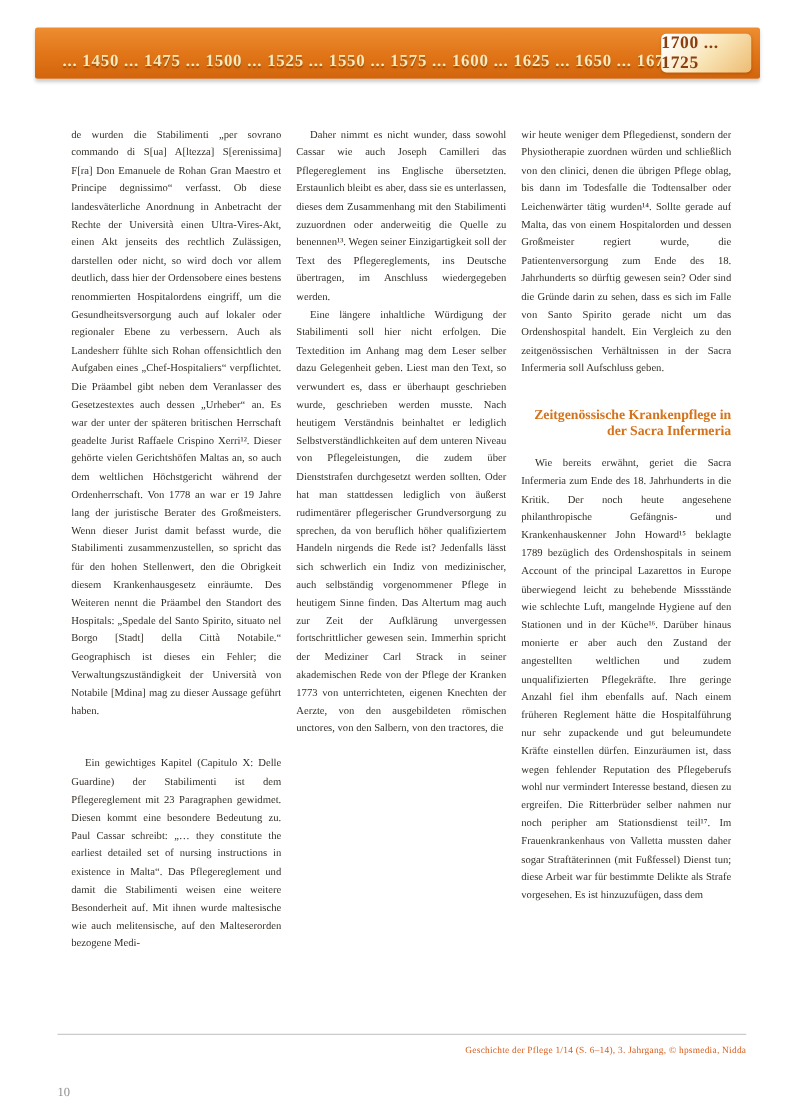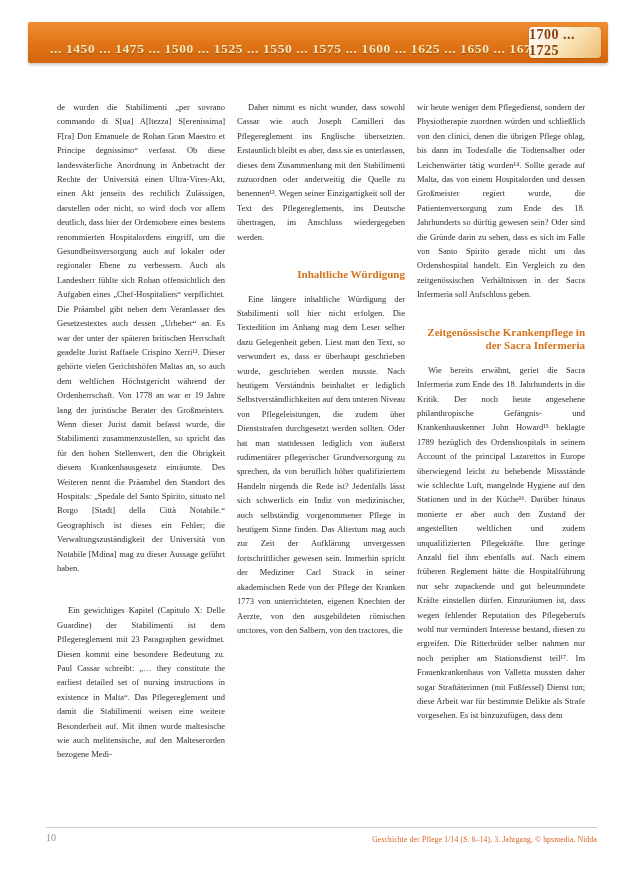--- a/index.html
+++ b/index.html
@@ -42,21 +42,21 @@
   .section-heading {
     font-size:11px; line-height:13.5px; font-weight:bold;
     color:#d4731c; margin:24px 0 10px 0; text-align:right; hyphens:auto;
   }
   
   .footer-rule {
     position:absolute; left:46px; top:827px; width:551px; height:1px;
     background:#cbcbcb;
   }
   .page-number {
-    position:absolute; left:46px; top:832px;
+    position:absolute; left:46px; top:869px;
     font-size:10px; color:#8f8f8f;
   }
   .journal-credit {
     position:absolute; right:40px; top:835px;
     font-size:7.5px; color:#d85d1c; letter-spacing:0.2px;
   }
 </style>
 </head>
 <body>
 
@@ -69,21 +69,20 @@
 
   <div class="columns">
 
     <div class="col">
       <p>de wurden die Stabilimenti „per sovrano commando di S[ua] A[ltezza] S[erenissima] F[ra] Don Emanuele de Rohan Gran Maestro et Principe degnissimo“ verfasst. Ob diese landesväterliche Anordnung in Anbetracht der Rechte der Università einen Ultra-Vires-Akt, einen Akt jenseits des rechtlich Zulässigen, darstellen oder nicht, so wird doch vor allem deutlich, dass hier der Ordensobere eines bestens renommierten Hospitalordens eingriff, um die Gesundheitsversorgung auch auf lokaler oder regionaler Ebene zu verbessern. Auch als Landesherr fühlte sich Rohan offensichtlich den Aufgaben eines „Chef-Hospitaliers“ verpflichtet. Die Präambel gibt neben dem Veranlasser des Gesetzestextes auch dessen „Urheber“ an. Es war der unter der späteren britischen Herrschaft geadelte Jurist Raffaele Crispino Xerri¹². Dieser gehörte vielen Gerichtshöfen Maltas an, so auch dem weltlichen Höchstgericht während der Ordenherrschaft. Von 1778 an war er 19 Jahre lang der juristische Berater des Großmeisters. Wenn dieser Jurist damit befasst wurde, die Stabilimenti zusammenzustellen, so spricht das für den hohen Stellenwert, den die Obrigkeit diesem Krankenhausgesetz einräumte. Des Weiteren nennt die Präambel den Standort des Hospitals: „Spedale del Santo Spirito, situato nel Borgo [Stadt] della Città Notabile.“ Geographisch ist dieses ein Fehler; die Verwaltungszuständigkeit der Università von Notabile [Mdina] mag zu dieser Aussage geführt haben.</p>
       <p class="indent space-above">Ein gewichtiges Kapitel (Capitulo X: Delle Guardine) der Stabilimenti ist dem Pflegereglement mit 23 Paragraphen gewidmet. Diesen kommt eine besondere Bedeutung zu. Paul Cassar schreibt: „… they constitute the earliest detailed set of nursing instructions in existence in Malta“. Das Pflegereglement und damit die Stabilimenti weisen eine weitere Besonderheit auf. Mit ihnen wurde maltesische wie auch melitensische, auf den Malteserorden bezogene Medi-</p>
     </div>
 
     <div class="col">
       <p class="indent">Daher nimmt es nicht wunder, dass sowohl Cassar wie auch Joseph Camilleri das Pflegereglement ins Englische übersetzten. Erstaunlich bleibt es aber, dass sie es unterlassen, dieses dem Zusammenhang mit den Stabilimenti zuzuordnen oder anderweitig die Quelle zu benennen¹³. Wegen seiner Einzigartigkeit soll der Text des Pflegereglements, ins Deutsche übertragen, im Anschluss wiedergegeben werden.</p>
-      <h2 class="section-heading">Inhaltliche Würdigung</h2>
       <p class="indent">Eine längere inhaltliche Würdigung der Stabilimenti soll hier nicht erfolgen. Die Textedition im Anhang mag dem Leser selber dazu Gelegenheit geben. Liest man den Text, so verwundert es, dass er überhaupt geschrieben wurde, geschrieben werden musste. Nach heutigem Verständnis beinhaltet er lediglich Selbstverständlichkeiten auf dem unteren Niveau von Pflegeleistungen, die zudem über Dienststrafen durchgesetzt werden sollten. Oder hat man stattdessen lediglich von äußerst rudimentärer pflegerischer Grundversorgung zu sprechen, da von beruflich höher qualifiziertem Handeln nirgends die Rede ist? Jedenfalls lässt sich schwerlich ein Indiz von medizinischer, auch selbständig vorgenommener Pflege in heutigem Sinne finden. Das Altertum mag auch zur Zeit der Aufklärung unvergessen fortschrittlicher gewesen sein. Immerhin spricht der Mediziner Carl Strack in seiner akademischen Rede von der Pflege der Kranken 1773 von unterrichteten, eigenen Knechten der Aerzte, von den ausgebildeten römischen unctores, von den Salbern, von den tractores, die</p>
     </div>
 
     <div class="col">
       <p>wir heute weniger dem Pflegedienst, sondern der Physiotherapie zuordnen würden und schließlich von den clinici, denen die übrigen Pflege oblag, bis dann im Todesfalle die Todtensalber oder Leichenwärter tätig wurden¹⁴. Sollte gerade auf Malta, das von einem Hospitalorden und dessen Großmeister regiert wurde, die Patientenversorgung zum Ende des 18. Jahrhunderts so dürftig gewesen sein? Oder sind die Gründe darin zu sehen, dass es sich im Falle von Santo Spirito gerade nicht um das Ordenshospital handelt. Ein Vergleich zu den zeitgenössischen Verhältnissen in der Sacra Infermeria soll Aufschluss geben.</p>
       <h2 class="section-heading">Zeitgenössische Krankenpflege in der Sacra Infermeria</h2>
       <p class="indent">Wie bereits erwähnt, geriet die Sacra Infermeria zum Ende des 18. Jahrhunderts in die Kritik. Der noch heute angesehene philanthropische Gefängnis- und Krankenhauskenner John Howard¹⁵ beklagte 1789 bezüglich des Ordenshospitals in seinem Account of the principal Lazarettos in Europe überwiegend leicht zu behebende Missstände wie schlechte Luft, mangelnde Hygiene auf den Stationen und in der Küche¹⁶. Darüber hinaus monierte er aber auch den Zustand der angestellten weltlichen und zudem unqualifizierten Pflegekräfte. Ihre geringe Anzahl fiel ihm ebenfalls auf. Nach einem früheren Reglement hätte die Hospitalführung nur sehr zupackende und gut beleumundete Kräfte einstellen dürfen. Einzuräumen ist, dass wegen fehlender Reputation des Pflegeberufs wohl nur vermindert Interesse bestand, diesen zu ergreifen. Die Ritterbrüder selber nahmen nur noch peripher am Stationsdienst teil¹⁷. Im Frauenkrankenhaus von Valletta mussten daher sogar Straftäterinnen (mit Fußfessel) Dienst tun; diese Arbeit war für bestimmte Delikte als Strafe vorgesehen. Es ist hinzuzufügen, dass dem</p>
     </div>
 
   </div>

